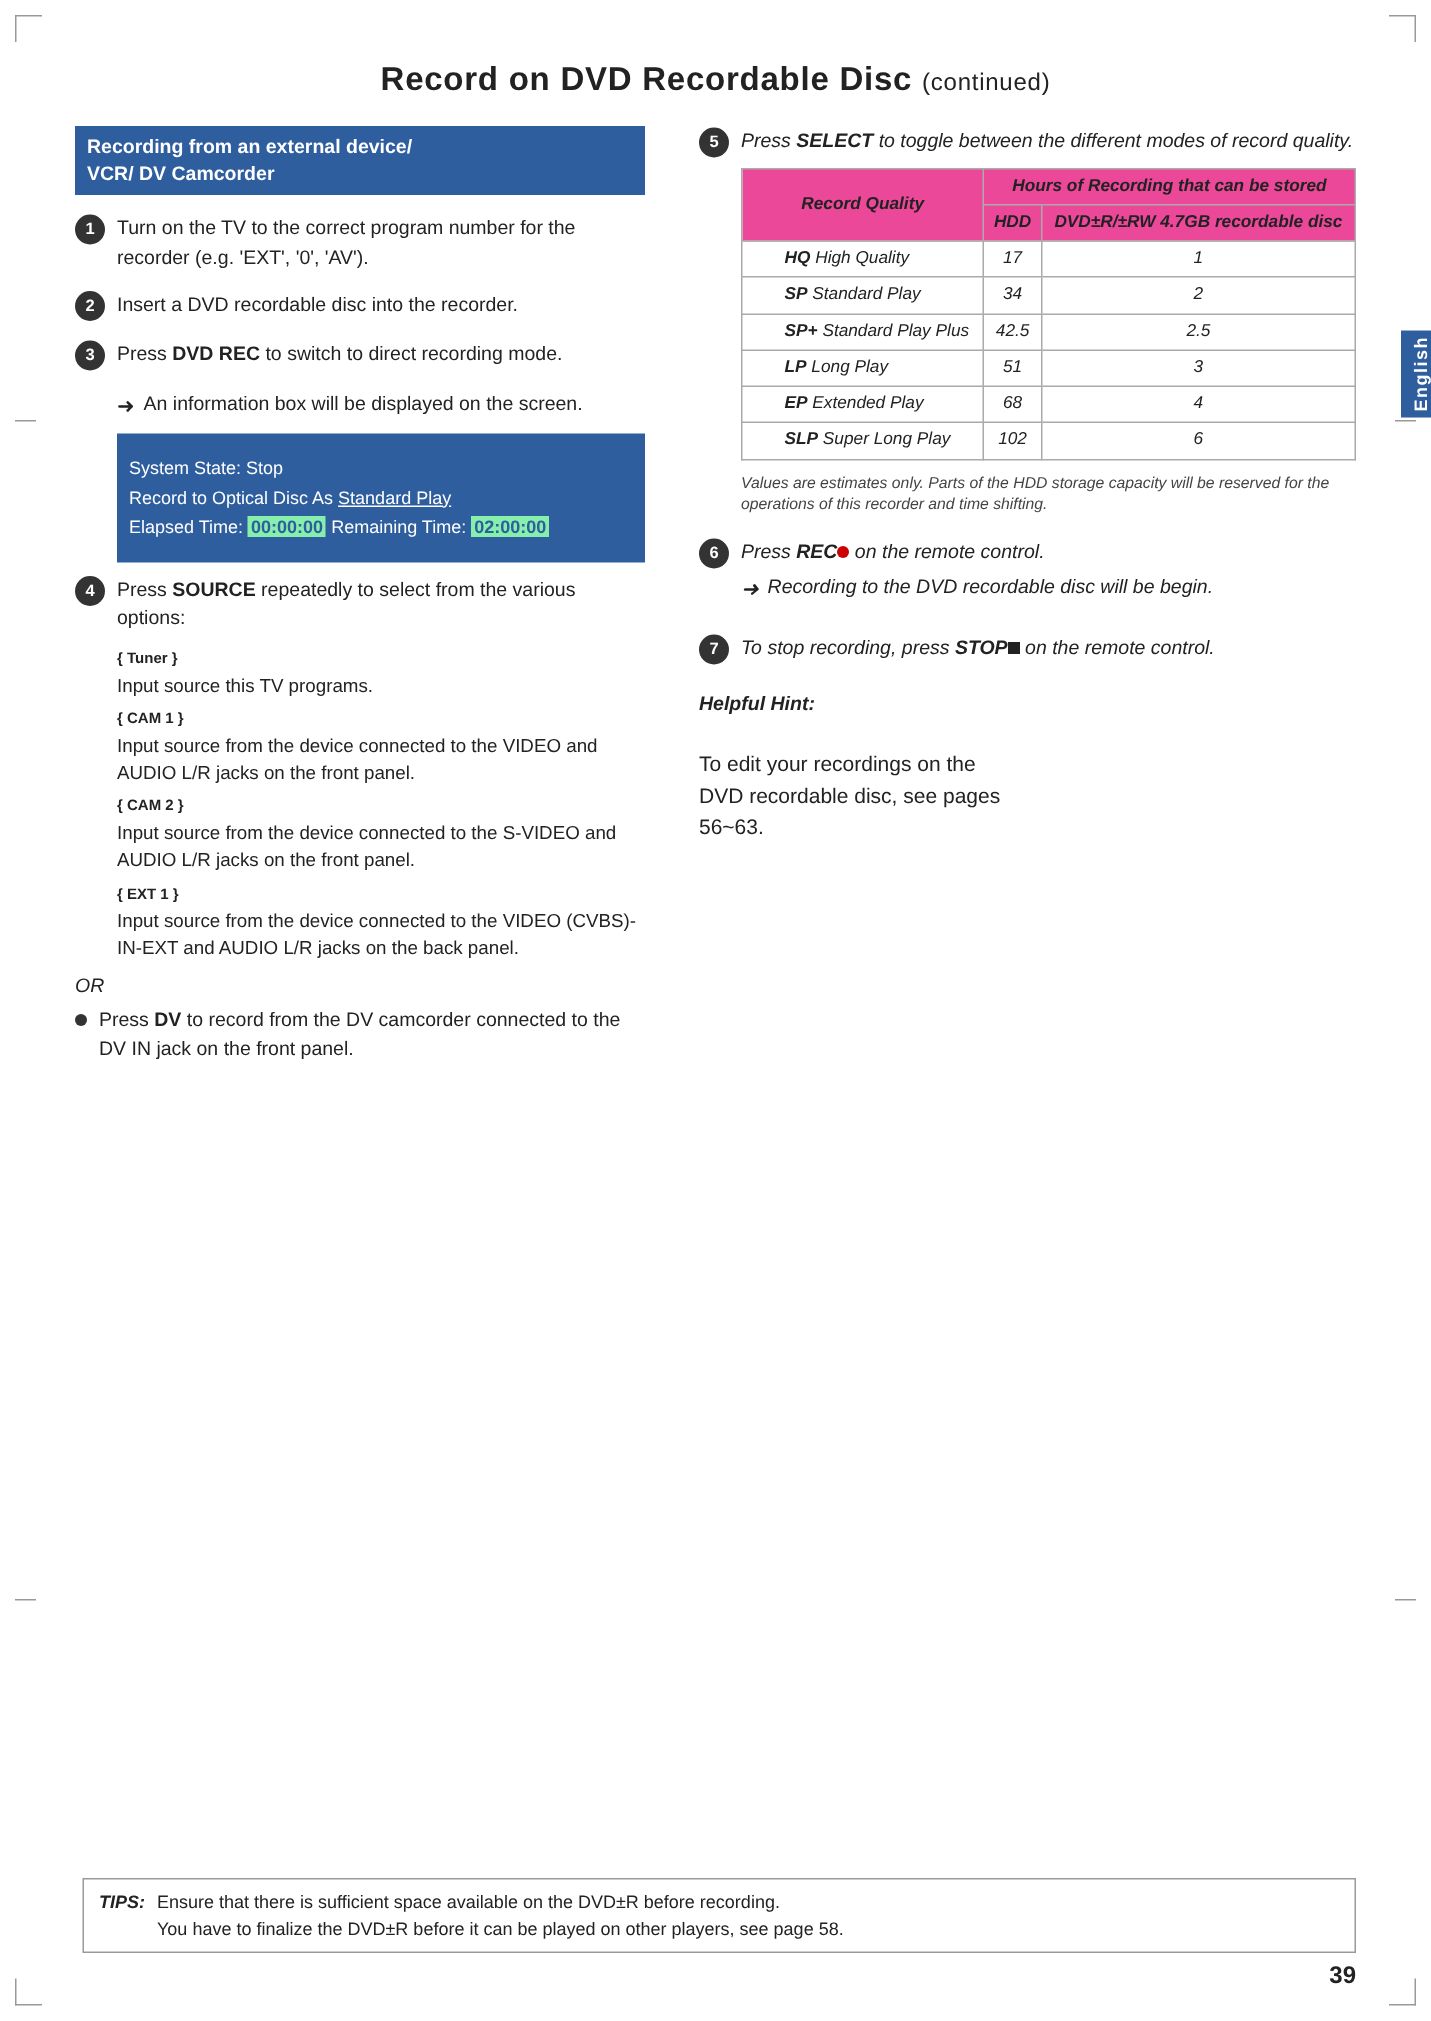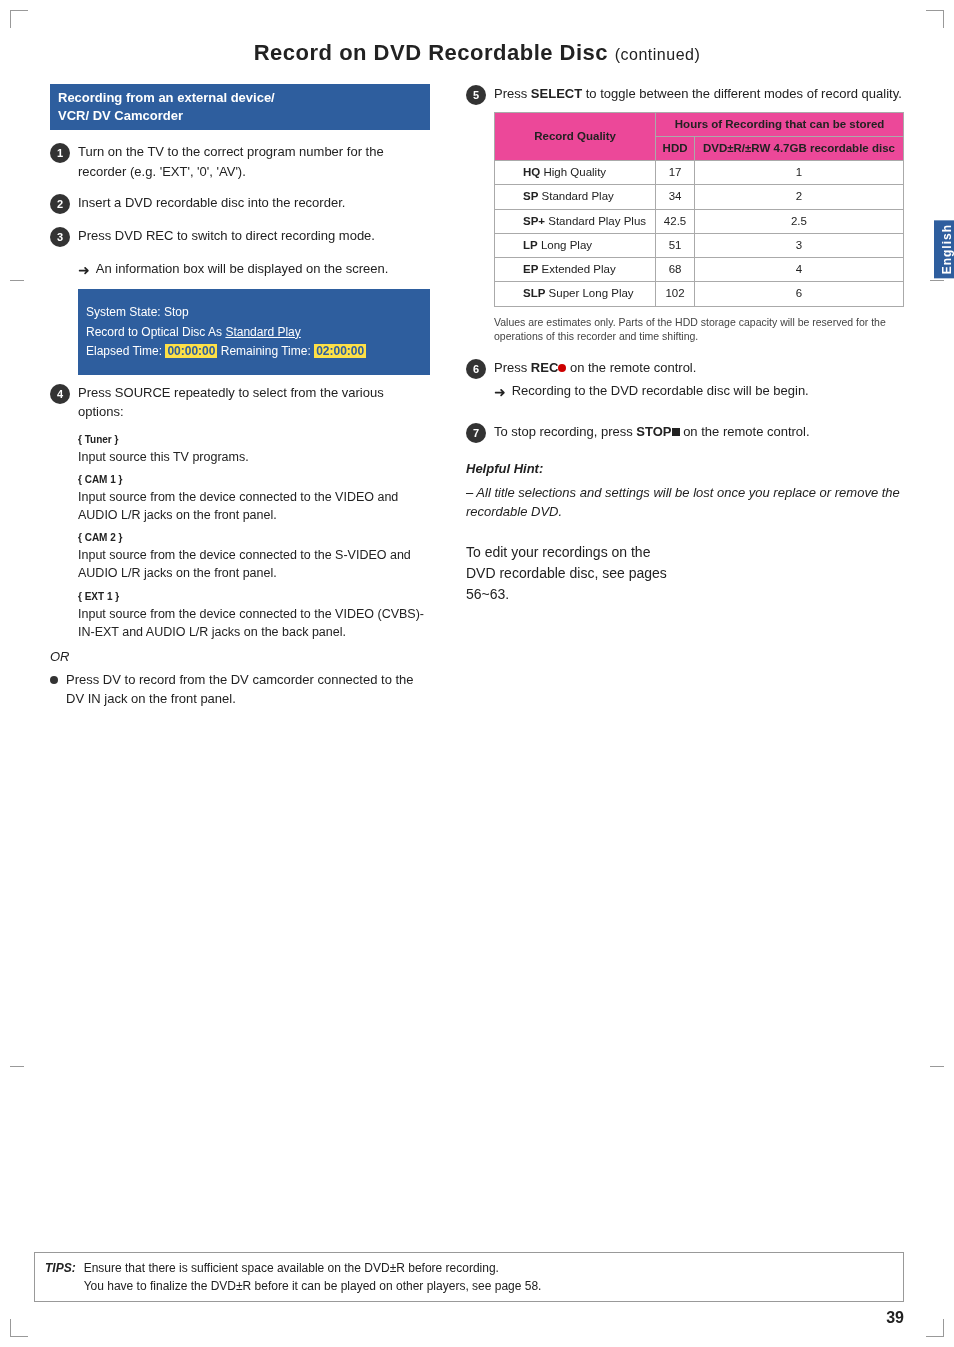--- a/index.html
+++ b/index.html
@@ -120,21 +120,21 @@
       font-weight: bold;
       margin-top: 1px;
       flex-shrink: 0;
     }
     .step-content {
       flex: 1;
       font-size: 13px;
       line-height: 1.5;
     }
     .step-content b, .step-content strong {
-      font-weight: normal;
+      font-weight: bold;
     }
 
     
     .arrow-line {
       display: flex;
       align-items: flex-start;
       margin: 5px 0 5px 28px;
       gap: 6px;
       font-size: 13px;
       line-height: 1.5;
@@ -151,21 +151,21 @@
       font-size: 12px;
       padding: 14px 8px;
       margin: 8px 0 8px 28px;
       line-height: 1.6;
     }
     .system-state-box .highlight-text {
       color: #fff;
       text-decoration: underline;
     }
     .system-state-box .timer-highlight {
-      background: #fde047;
+      background: #86efac;
       color: #2e5e9e;
       padding: 0 2px;
       font-weight: bold;
     }
 
     
     .option-group {
       margin: 8px 0 4px 28px;
     }
     .option-title {
@@ -220,20 +220,21 @@
       border-radius: 50%;
       font-size: 11px;
       font-weight: bold;
       margin-top: 1px;
       flex-shrink: 0;
     }
     .right-step-content {
       flex: 1;
       font-size: 13px;
       line-height: 1.5;
+      font-style: italic;
     }
 
     
     .quality-table {
       border-collapse: collapse;
       width: 100%;
       margin: 8px 0;
       font-size: 11.5px;
     }
     .quality-table th, .quality-table td {
@@ -280,21 +281,21 @@
       line-height: 1.5;
     }
     .edit-section span {
       font-weight: normal;
     }
 
     
     .tips-footer {
       position: absolute;
       bottom: 45px;
-      left: 34px;
+      left: 55px;
       right: 50px;
       border: 1px solid #999;
       padding: 6px 10px;
       font-size: 12px;
       line-height: 1.5;
       display: flex;
       gap: 8px;
     }
     .tips-label {
       font-weight: bold;
@@ -491,21 +492,20 @@
 
       <div class="right-step">
         <span class="right-step-num">7</span>
         <div class="right-step-content">
           To stop recording, press <strong>STOP</strong><span class="stop-square"></span> on the remote control.
         </div>
       </div>
 
       <div class="helpful-hint">
         <div class="hint-title">Helpful Hint:</div>
-        <div class="hint-body">– All title selections and settings will be lost once you replace or remove the recordable DVD.</div>
       </div>
 
       <div class="edit-section">
         <span>To edit your recordings on the</span><br>
         <span>DVD recordable disc,</span><span style="font-weight:normal;"> see pages</span><br>
         <span style="font-weight:normal;">56~63.</span>
       </div>
 
     </div>
   </div>

